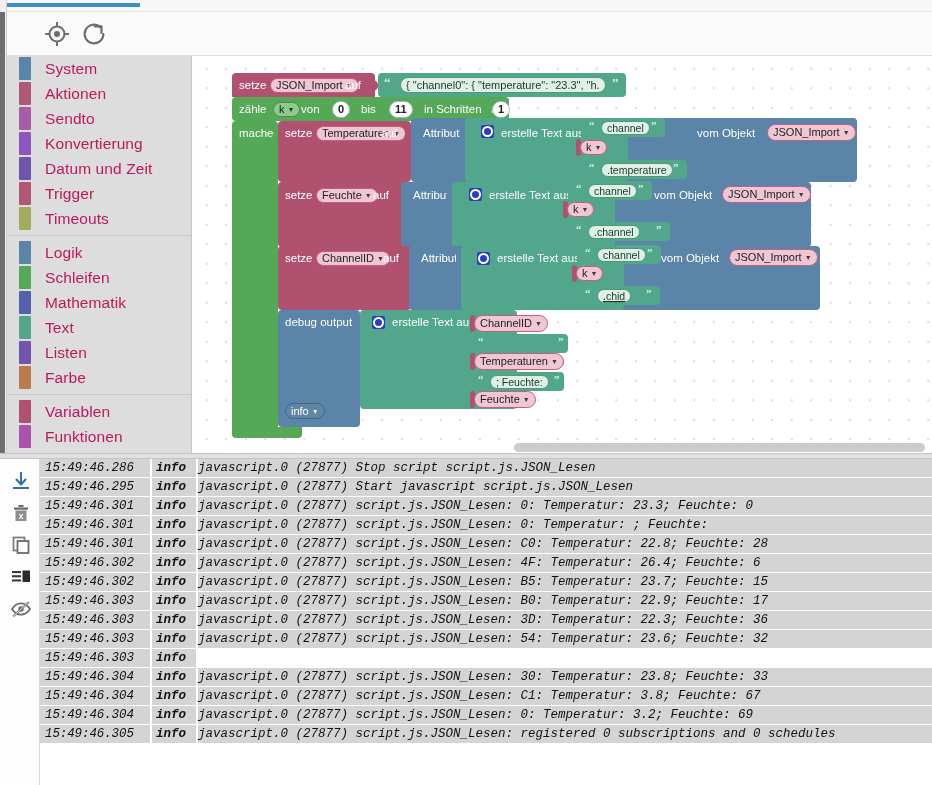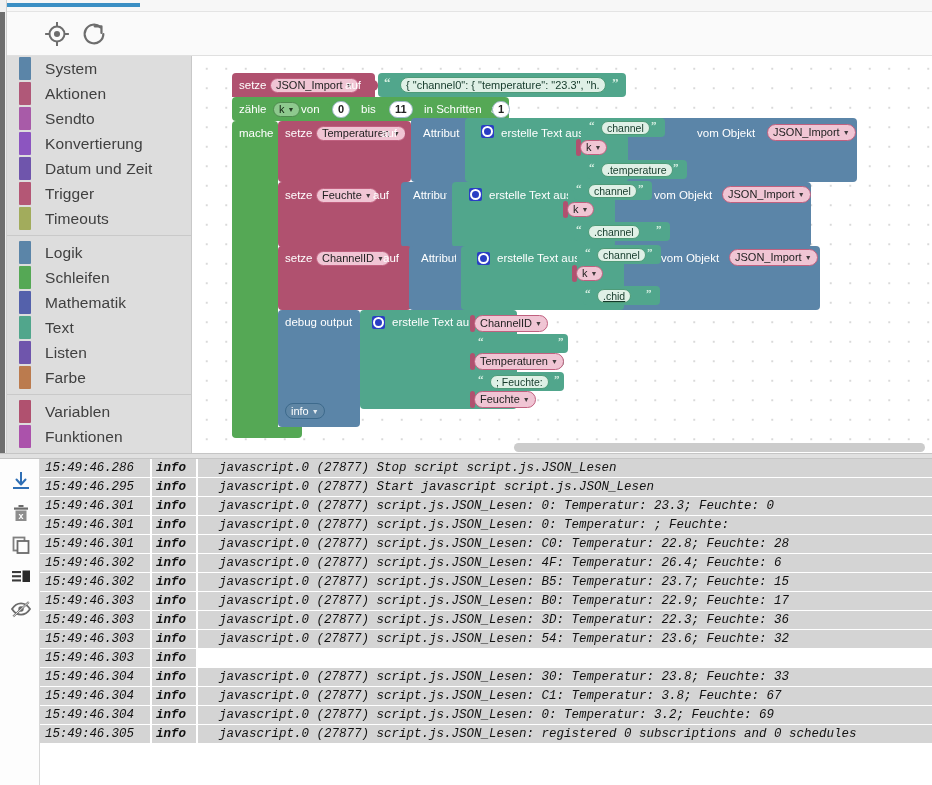--- a/index.html
+++ b/index.html
@@ -22,21 +22,21 @@
   .toolbar { position:absolute; left:7px; top:12px; width:925px; height:44px; background:#fafafa; border-bottom:1px solid #e0e0e0; }
   .tb-btn { position:absolute; top:8px; width:28px; height:28px; cursor:pointer; }
   .tb-btn svg { display:block; }
 
   
   .toolbox { position:absolute; left:7px; top:56px; width:185px; height:397px; background:#ddd; border-right:1px solid #c8c8c8; }
   .tb-group { padding:0; }
   .tb-sep { height:1px; background:#c9c9c9; margin:4px 0 4px 0; }
   .tb-row { position:relative; height:25px; display:flex; align-items:center; cursor:pointer; }
   .tb-swatch { width:12px; height:23px; margin-left:12px; border-radius:1px; flex:0 0 auto; }
-  .tb-label { margin-left:14px; font-size:15.5px; color:#404040; letter-spacing:.1px; white-space:nowrap;}
+  .tb-label { margin-left:14px; font-size:15.5px; color:#be185d; letter-spacing:.1px; white-space:nowrap;}
 
   
   .workspace { position:absolute; left:193px; top:56px; width:799px; height:397px; overflow:hidden;
      background-color:#ffffff;
      background-image: radial-gradient(#d9d9d9 1px, transparent 1px);
      background-size: 19.5px 19.5px;
      background-position: 4px 3px; }
   .blocks { position:absolute; left:0; top:0; }
 
   
@@ -69,21 +69,21 @@
 
   
   .logpanel { position:absolute; left:0; top:459px; width:932px; height:326px; background:#fff; }
   .logtools { position:absolute; left:0; top:0; width:40px; height:326px; background:#fdfdfd; border-right:1px solid #d8d8d8;}
   .lt-btn { position:absolute; left:9px; width:24px; height:24px; cursor:pointer; }
   .logtable { position:absolute; left:40px; top:0; width:892px; height:326px; overflow:hidden; background:#fff;}
   .logrow { display:flex; height:19px; line-height:19px; font-family:"Liberation Mono", monospace; font-size:12.5px; color:#111; }
   .logrow > div { background:#d4d4d4; height:18px; margin-bottom:1px;font-style:italic; }
   .c-time { width:110px; padding-left:5px; text-align:left; margin-right:2px; letter-spacing:-0.1px;}
   .c-sev { width:44px; font-weight:bold; padding-left:4px; margin-right:2px; }
-  .c-msg { flex:1; padding-left:21px; }
+  .c-msg { flex:1; padding-left:0; }
 </style>
 </head>
 <body>
 
 <div id="app">
 
   <div class="tabstrip">
     <div class="tab-indicator"></div>
   </div>
   <div class="left-rail"></div>

